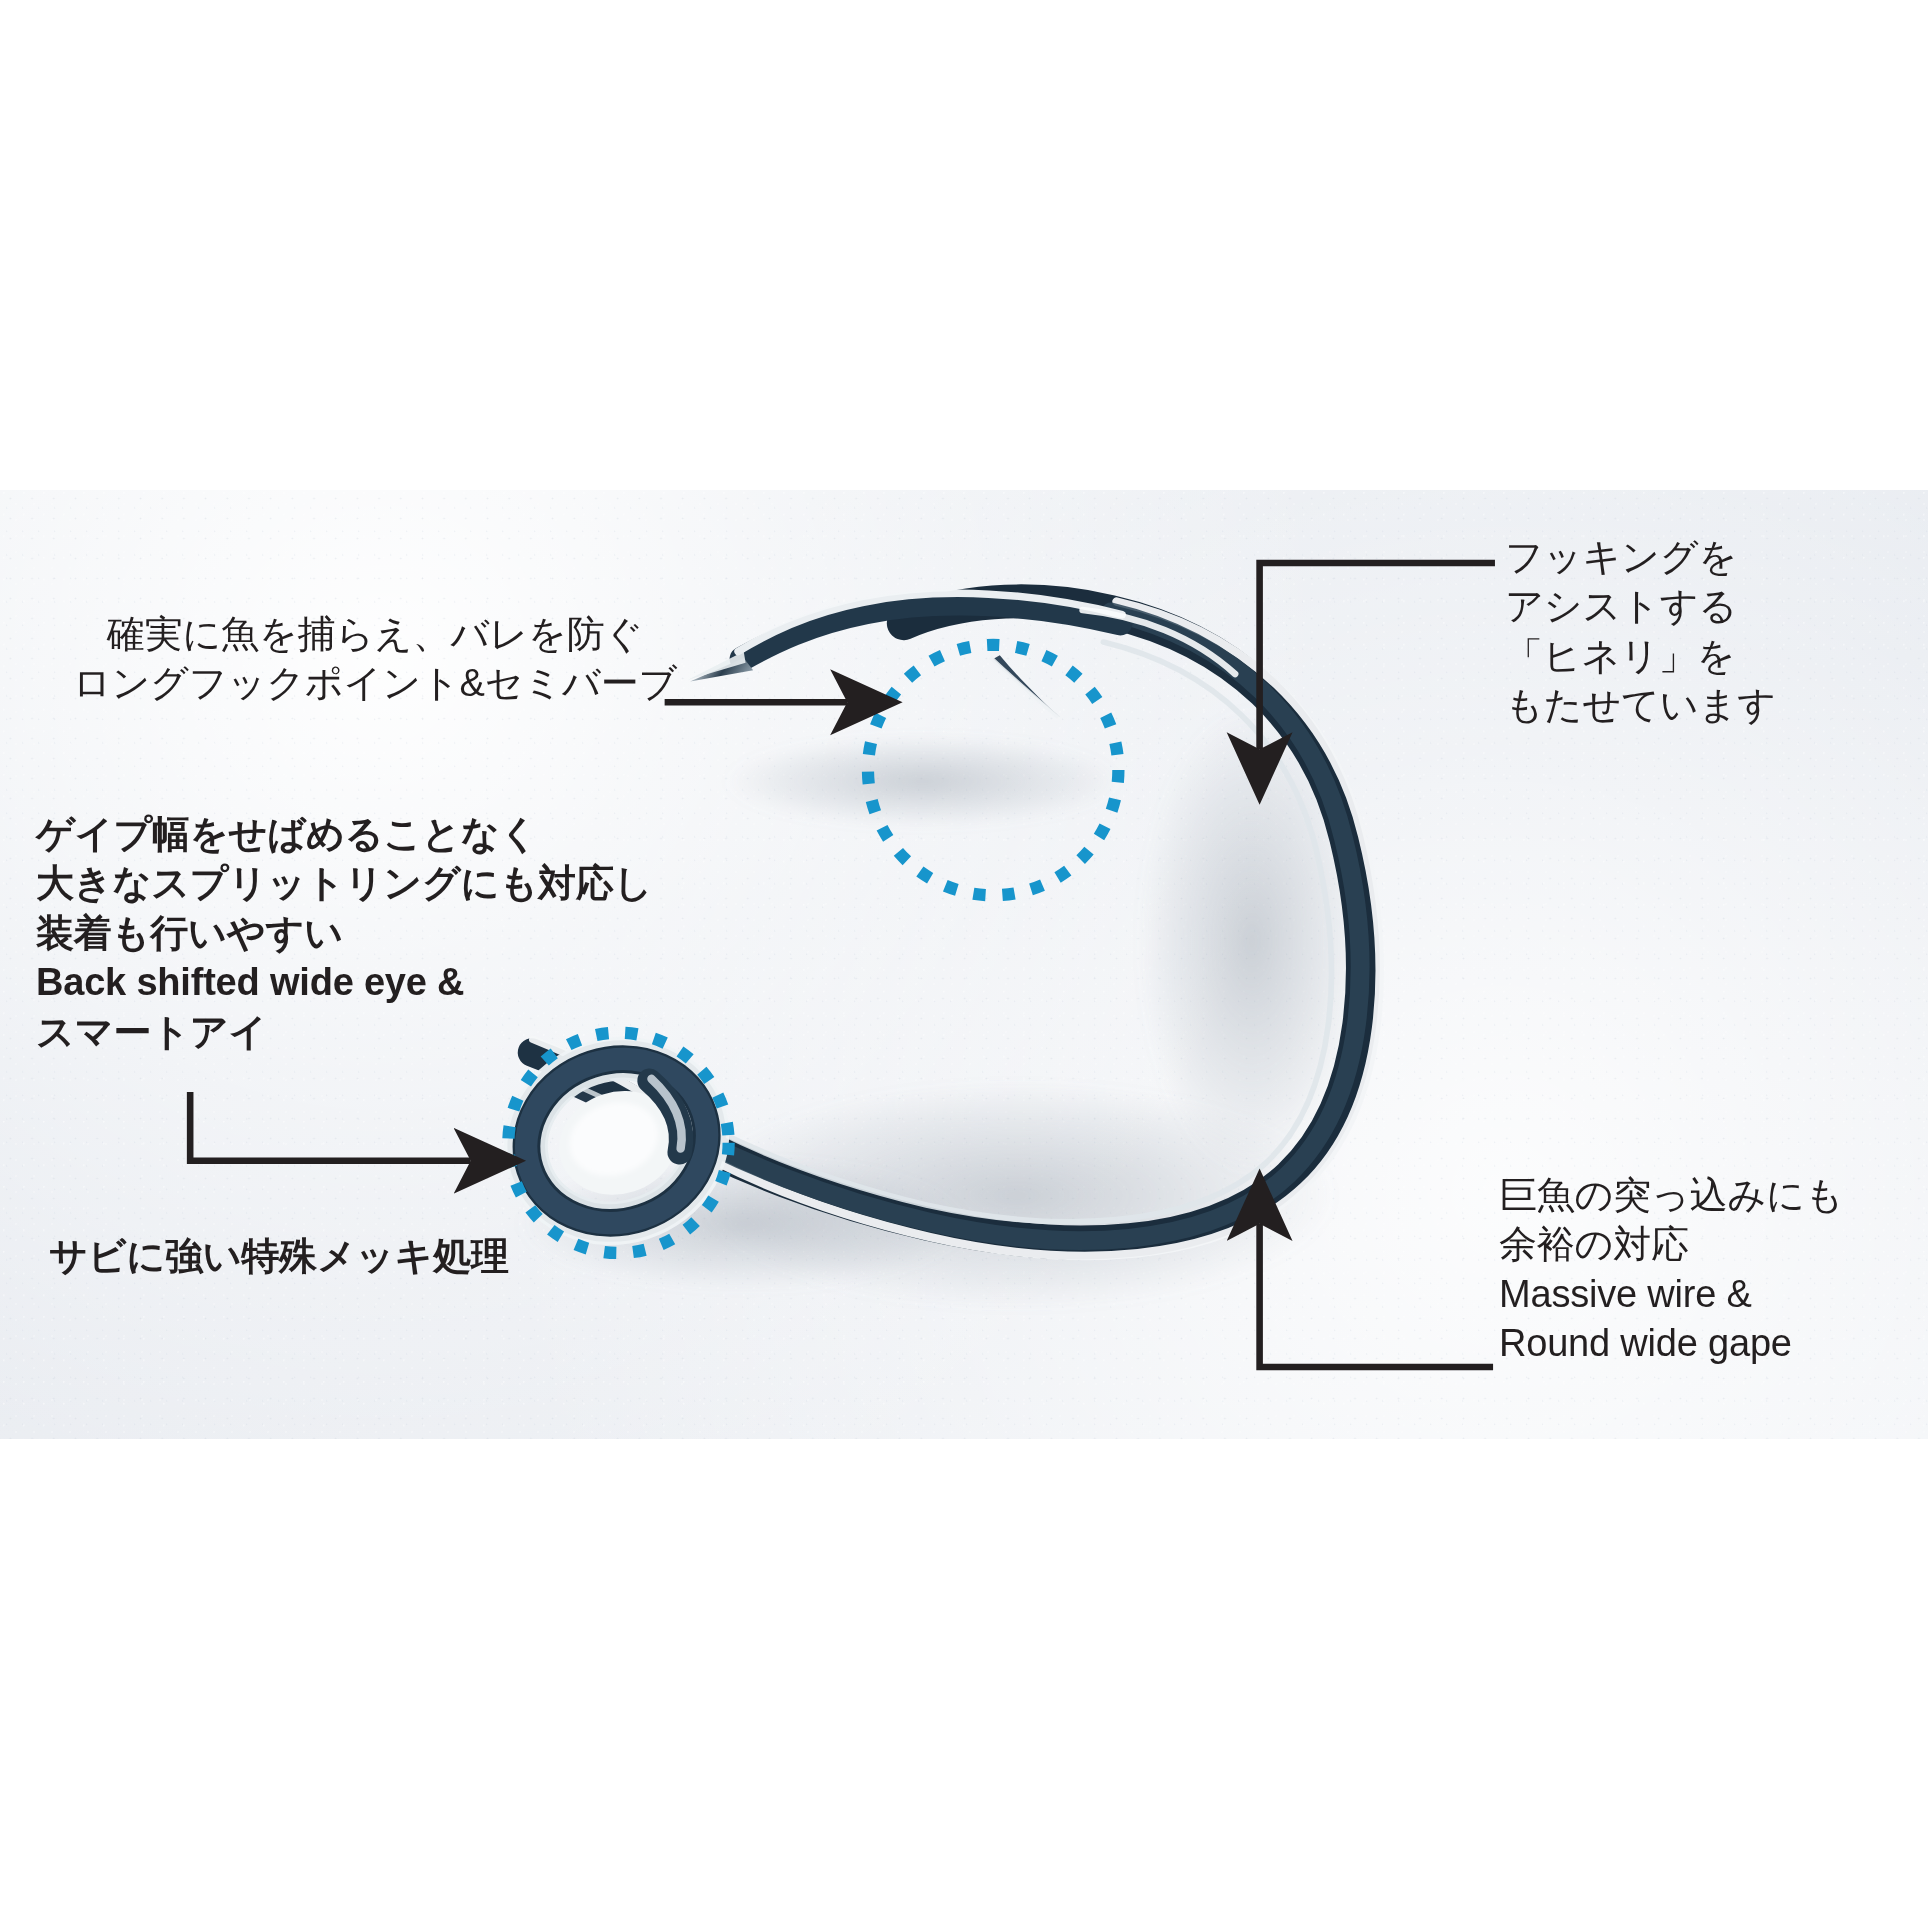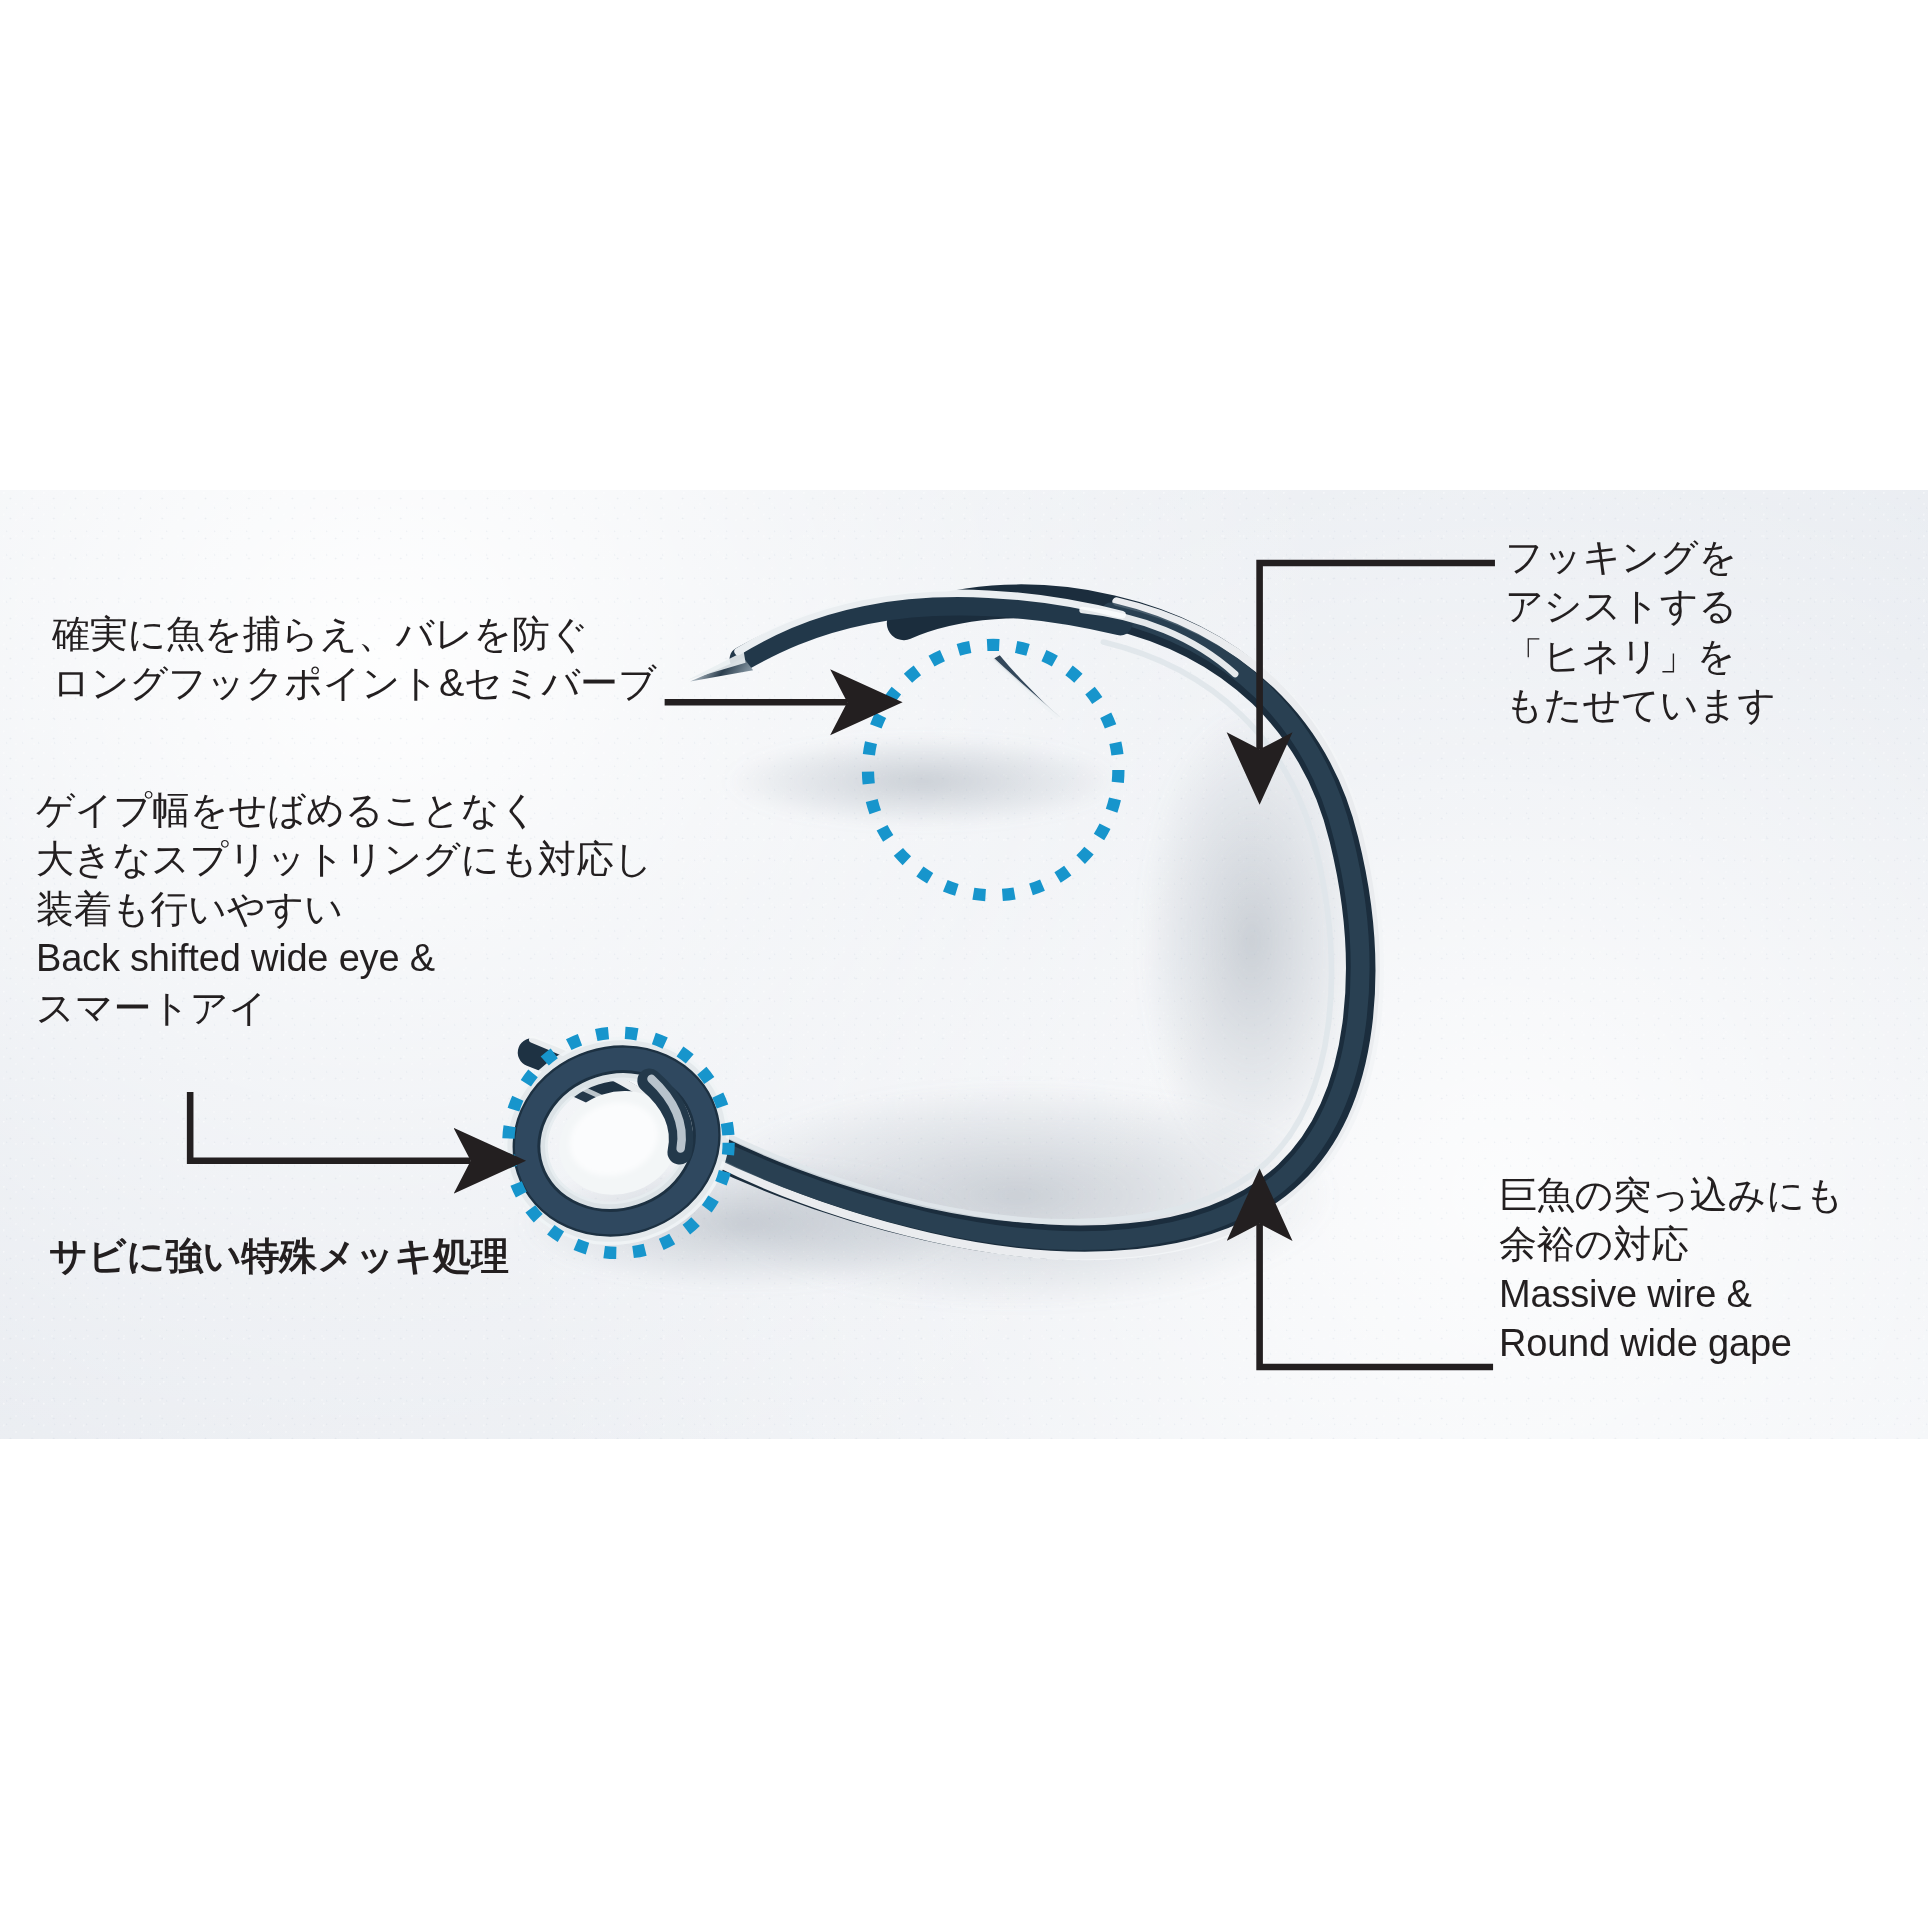--- a/index.html
+++ b/index.html
@@ -57,22 +57,22 @@
   
   .callout {
     position: absolute;
     color: #231f20;
     font-size: 38px;
     line-height: 1.30;
     letter-spacing: -0.2px;
     white-space: pre-line;
     font-weight: 400;
   }
-  #callout-point      { left: 52px;   top: 610px;  width: 678px; }
-  #callout-eye        { left: 36px;   top: 786px;  width: 716px; }
+  #callout-point      { left: 36px;   top: 610px;  width: 678px; text-align: center; }
+  #callout-eye        { left: 36px;   top: 810px;  width: 716px; font-weight: bold; }
   #callout-plating    { left: 49px;   top: 1232px; width: 603px; font-weight: bold; }
   #callout-hineri     { left: 1505px; top: 533px;  width: 405px; }
   #callout-wire       { left: 1499px; top: 1171px; width: 424px; }
 </style>
 </head>
 <body>
 
 <div id="page">
 
   <div id="photo-band">

